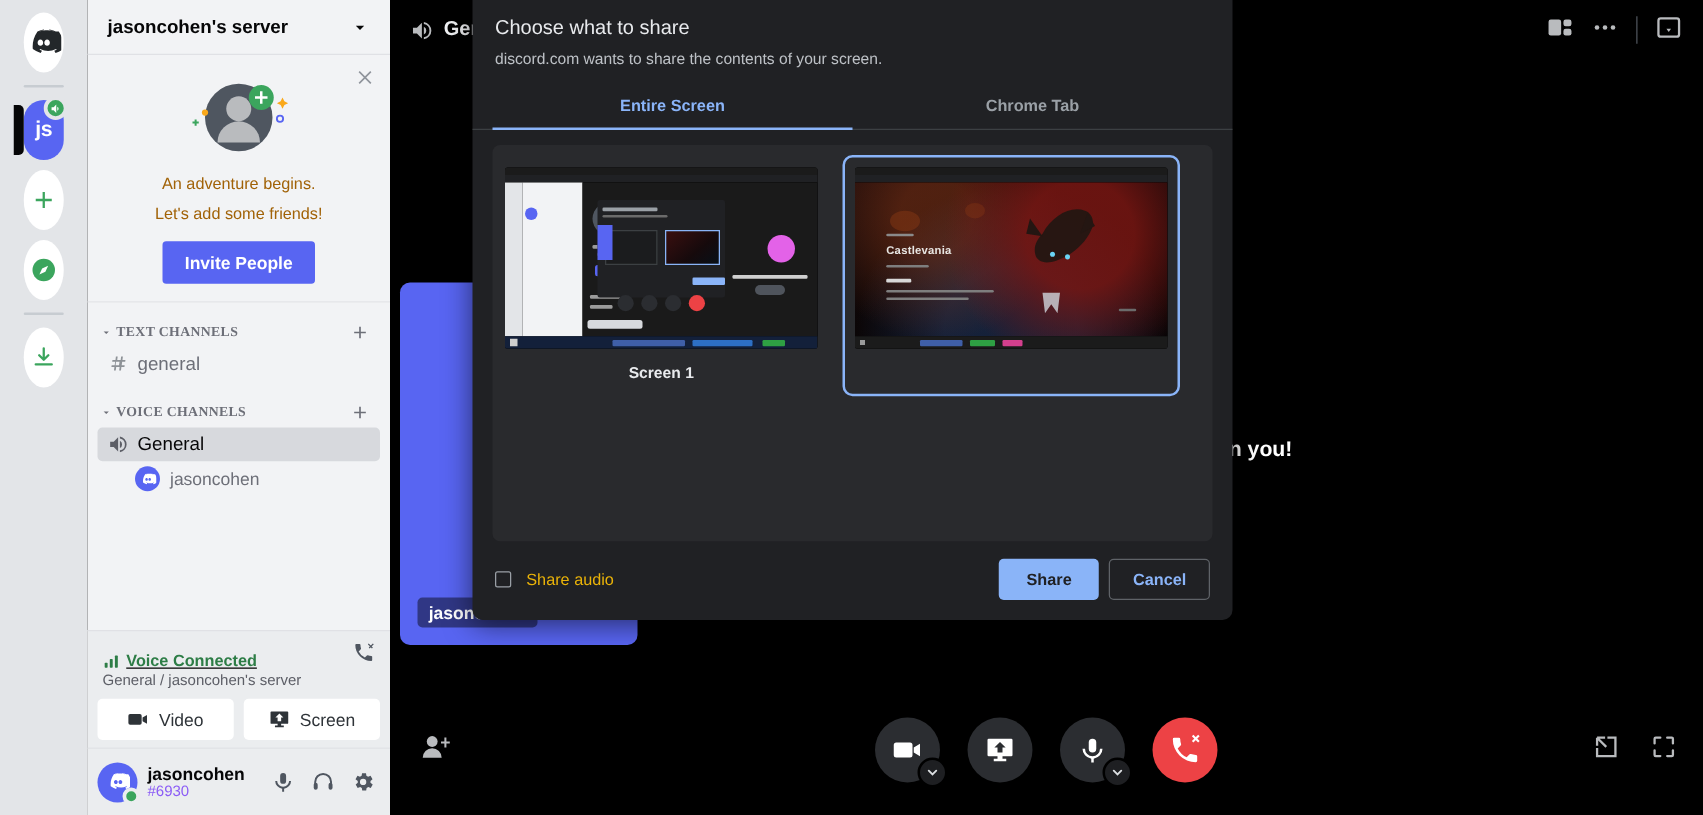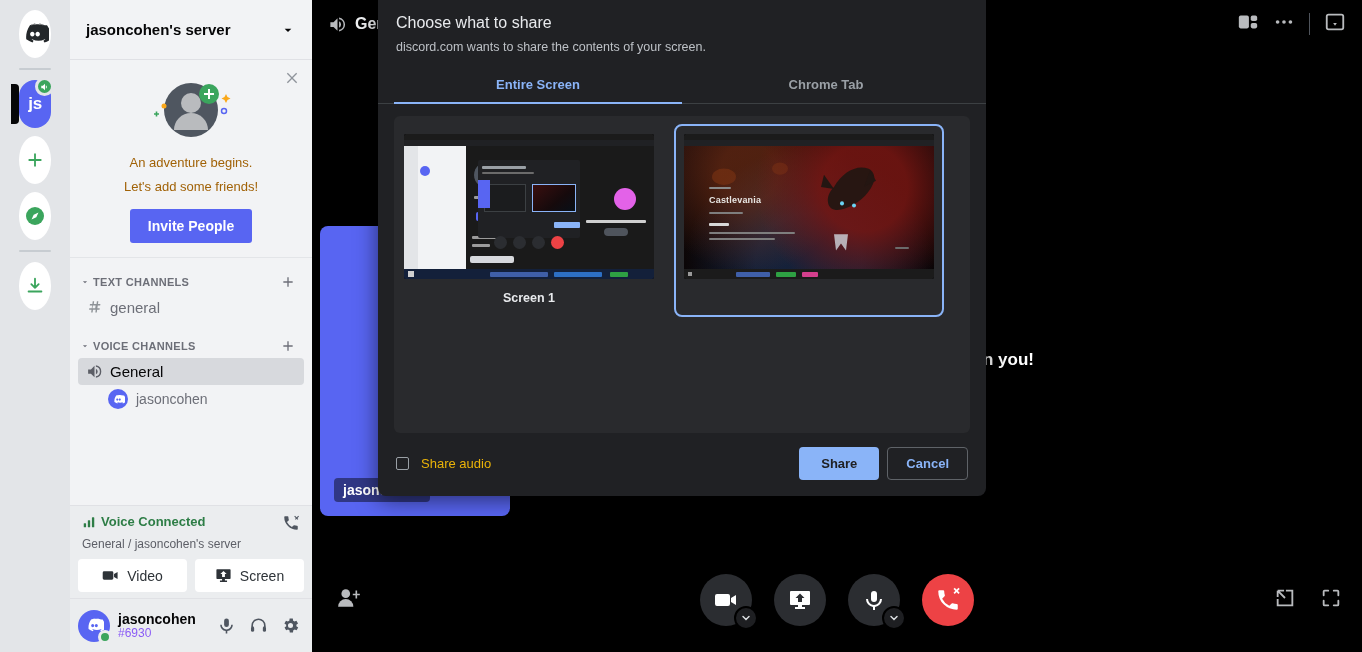--- a/index.html
+++ b/index.html
@@ -41,39 +41,39 @@
     background:#3ba55d; border:3px solid #e3e5e8; border-radius:50%;
     display:flex; align-items:center; justify-content:center;
   }
 
   
   .sidebar {
     width:242px; flex:0 0 242px; background:#f2f3f5;
     display:flex; flex-direction:column; position:relative;
   }
   .srv-header {
-    height:60px; display:flex; align-items:center; justify-content:space-between;
+    height:44px; display:flex; align-items:center; justify-content:space-between;
     padding:0 16px; border-bottom:1px solid #e0e1e5; cursor:pointer;gap:24px;
   }
   .srv-name { font-size:15px; font-weight:700; color:#060607; }
 
   .promo { position:relative; padding:16px 10px 14px; border-bottom:1px solid #e3e5e8; text-align:center; }
   .promo-close { position:absolute; top:10px; right:12px; cursor:pointer; opacity:.6; }
   .promo-art { height:72px; display:flex; align-items:center; justify-content:center; position:relative; }
   .promo-text { font-size:13px; color:#a16207; line-height:1.35; margin-top:6px; }
   .promo-btn {
     margin:14px auto 0; display:block; background:#5865f2; color:#fff;
     border:none; border-radius:3px; padding:9px 18px; font-size:14px;
     font-weight:600; cursor:pointer; font-family:inherit;
   }
 
   .ch-section { padding:16px 8px 0; }
   .ch-cat {
     display:flex; align-items:center; justify-content:space-between;
-    padding:0 8px 4px 2px; cursor:pointer;
+    padding:0 8px 4px 2px; cursor:pointer;font-family:Liberation Serif, serif;
   }
   .ch-cat-label {
     font-size:11px; font-weight:700; letter-spacing:.3px;
     color:#6d6f78; text-transform:uppercase; display:flex; align-items:center; gap:3px;
   }
   .ch-row {
     display:flex; align-items:center; gap:7px; padding:5px 8px;
     border-radius:4px; color:#6d6f78; font-size:15px; cursor:pointer; margin-bottom:1px;
   }
   .ch-row.sel { background:#d7d9dd; color:#060607; }
@@ -82,21 +82,21 @@
     font-size:14px; color:#6d6f78; cursor:pointer;
   }
   .vu-avatar {
     width:20px; height:20px; border-radius:50%; background:#5865f2;
     display:flex; align-items:center; justify-content:center; flex:0 0 20px;
   }
 
   .spacer { flex:1; }
 
   .voice-panel { background:#ebedef; padding:8px 8px 6px; border-top:1px solid #e0e1e5; }
-  .vp-top { display:flex; align-items:flex-start; justify-content:space-between; padding:0 4px; }
+  .vp-top { display:flex; align-items:flex-end; justify-content:space-between; padding:0 4px;text-decoration:underline; }
   .vp-title { font-size:13px; font-weight:700; color:#2d7d46; display:flex; align-items:center; gap:5px; }
   .vp-sub { font-size:12px; color:#5c5e66; padding:0 4px; margin-top:1px; }
   .vp-btns { display:flex; gap:8px; margin-top:8px; }
   .vp-btn {
     flex:1; background:#fff; border:none; border-radius:4px; padding:8px 4px;
     display:flex; align-items:center; justify-content:center; gap:8px;
     font-size:14px; font-weight:500; color:#2e3338; cursor:pointer; font-family:inherit;
   }
 
   .user-panel {

